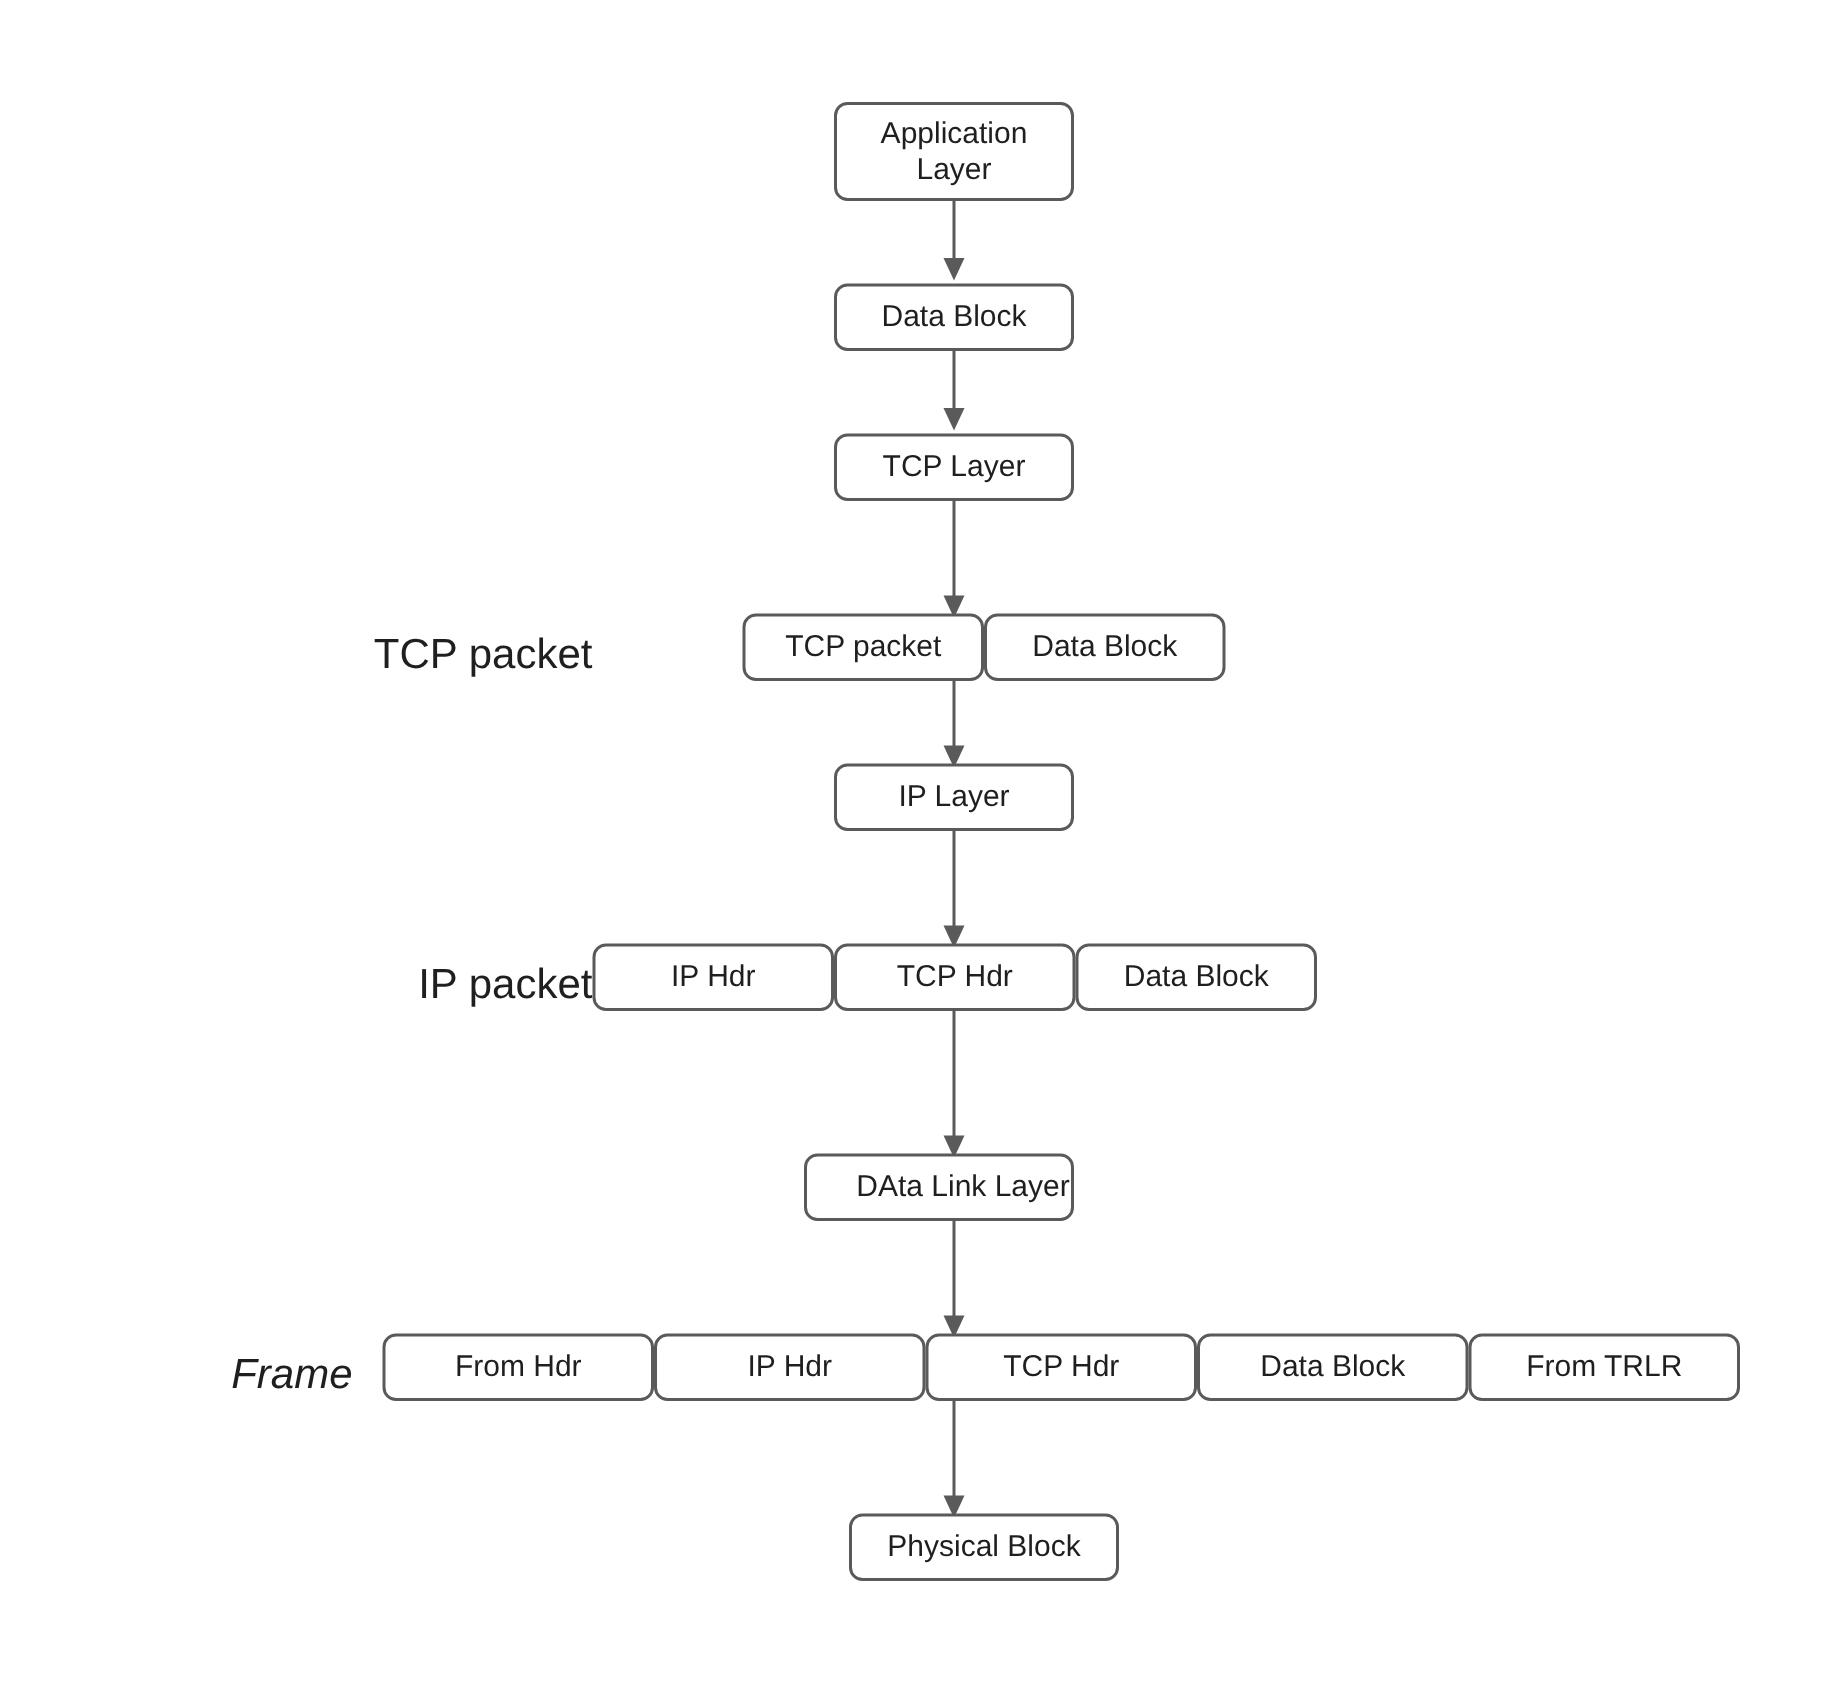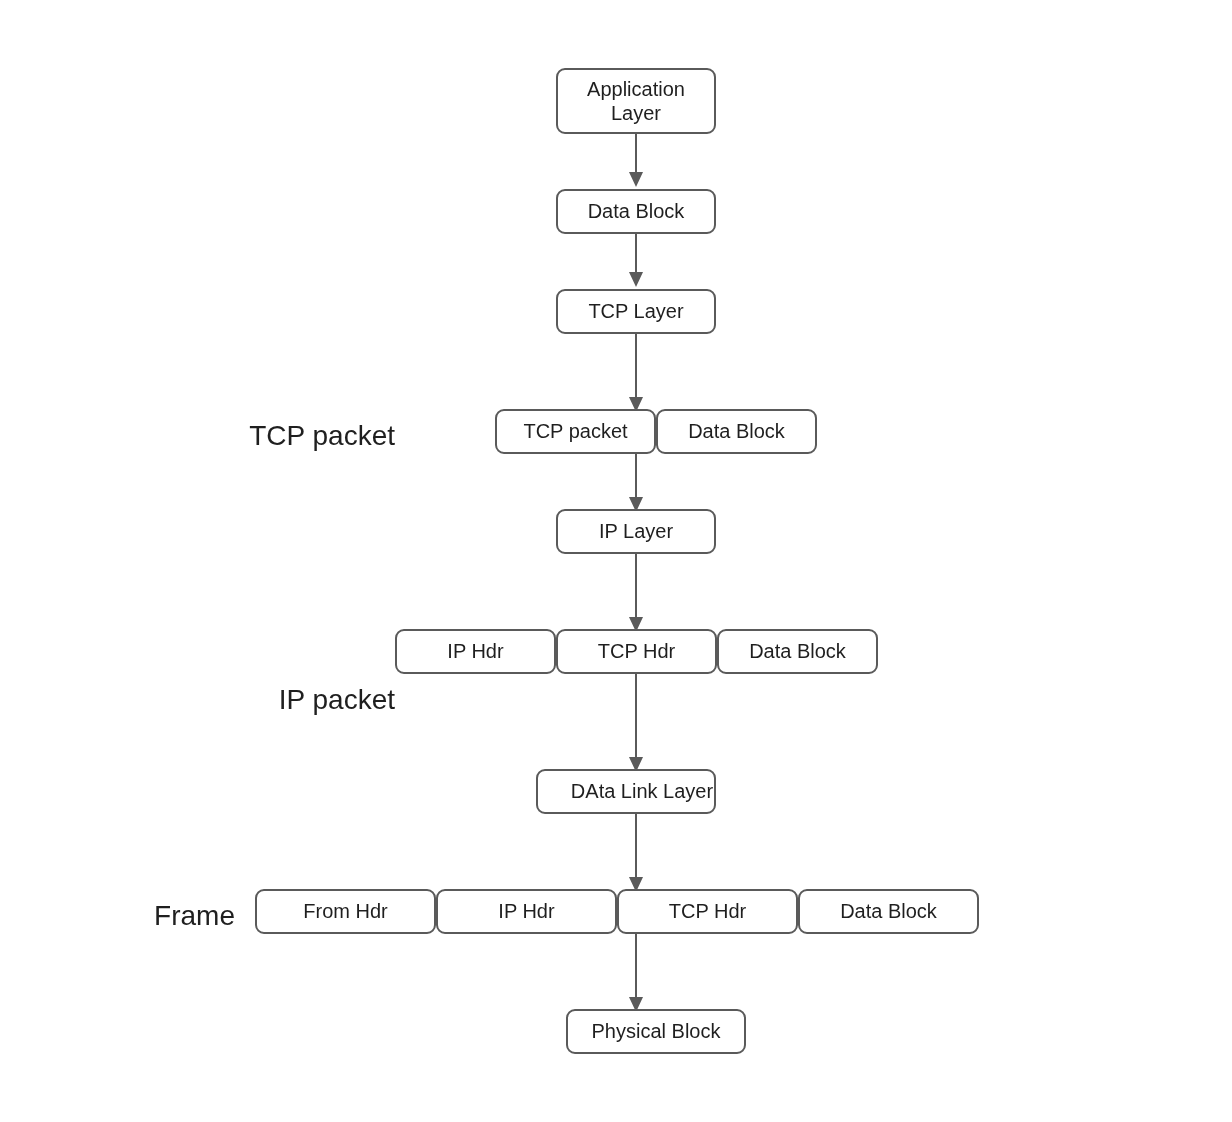--- a/index.html
+++ b/index.html
@@ -108,46 +108,49 @@
     <span class="node-label">TCP packet</span>
   </div>
   <div class="node" style="left:656px; top:409px; width:161px; height:45px;">
     <span class="node-label">Data Block</span>
   </div>
 
   <div class="node" style="left:556px; top:509px; width:160px; height:45px;">
     <span class="node-label">IP Layer</span>
   </div>
 
-  <div class="row-label" style="left:195px; top:639px; width:200px;margin-top:44px;">IP packet</div>
+  <div class="row-label" style="left:195px; top:639px; width:200px;">IP packet</div>
   <div class="node" style="left:395px; top:629px; width:161px; height:45px;">
     <span class="node-label">IP Hdr</span>
   </div>
   <div class="node" style="left:556px; top:629px; width:161px; height:45px;">
     <span class="node-label">TCP Hdr</span>
   </div>
   <div class="node" style="left:717px; top:629px; width:161px; height:45px;">
     <span class="node-label">Data Block</span>
   </div>
 
   <div class="node" style="left:536px; top:769px; width:180px; height:45px;padding-left:32px;">
     <span class="node-label">DAta Link Layer</span>
   </div>
 
-  <div class="row-label" style="left:55px; top:899px; width:180px;">Frame</div>
+  <div class="row-label" style="left:55px; top:899px; width:180px;font-style:italic;">Frame</div>
   <div class="node" style="left:255px; top:889px; width:181px; height:45px;">
     <span class="node-label">From Hdr</span>
   </div>
   <div class="node" style="left:436px; top:889px; width:181px; height:45px;">
     <span class="node-label">IP Hdr</span>
   </div>
   <div class="node" style="left:617px; top:889px; width:181px; height:45px;">
     <span class="node-label">TCP Hdr</span>
   </div>
   <div class="node" style="left:798px; top:889px; width:181px; height:45px;">
     <span class="node-label">Data Block</span>
   </div>
+  <div class="node" style="left:979px; top:889px; width:181px; height:45px;">
+    <span class="node-label">From TRLR</span>
+  </div>
 
   <div class="node" style="left:566px; top:1009px; width:180px; height:45px;">
     <span class="node-label">Physical Block</span>
   </div>
 
 </div>
 
 </body></html>

